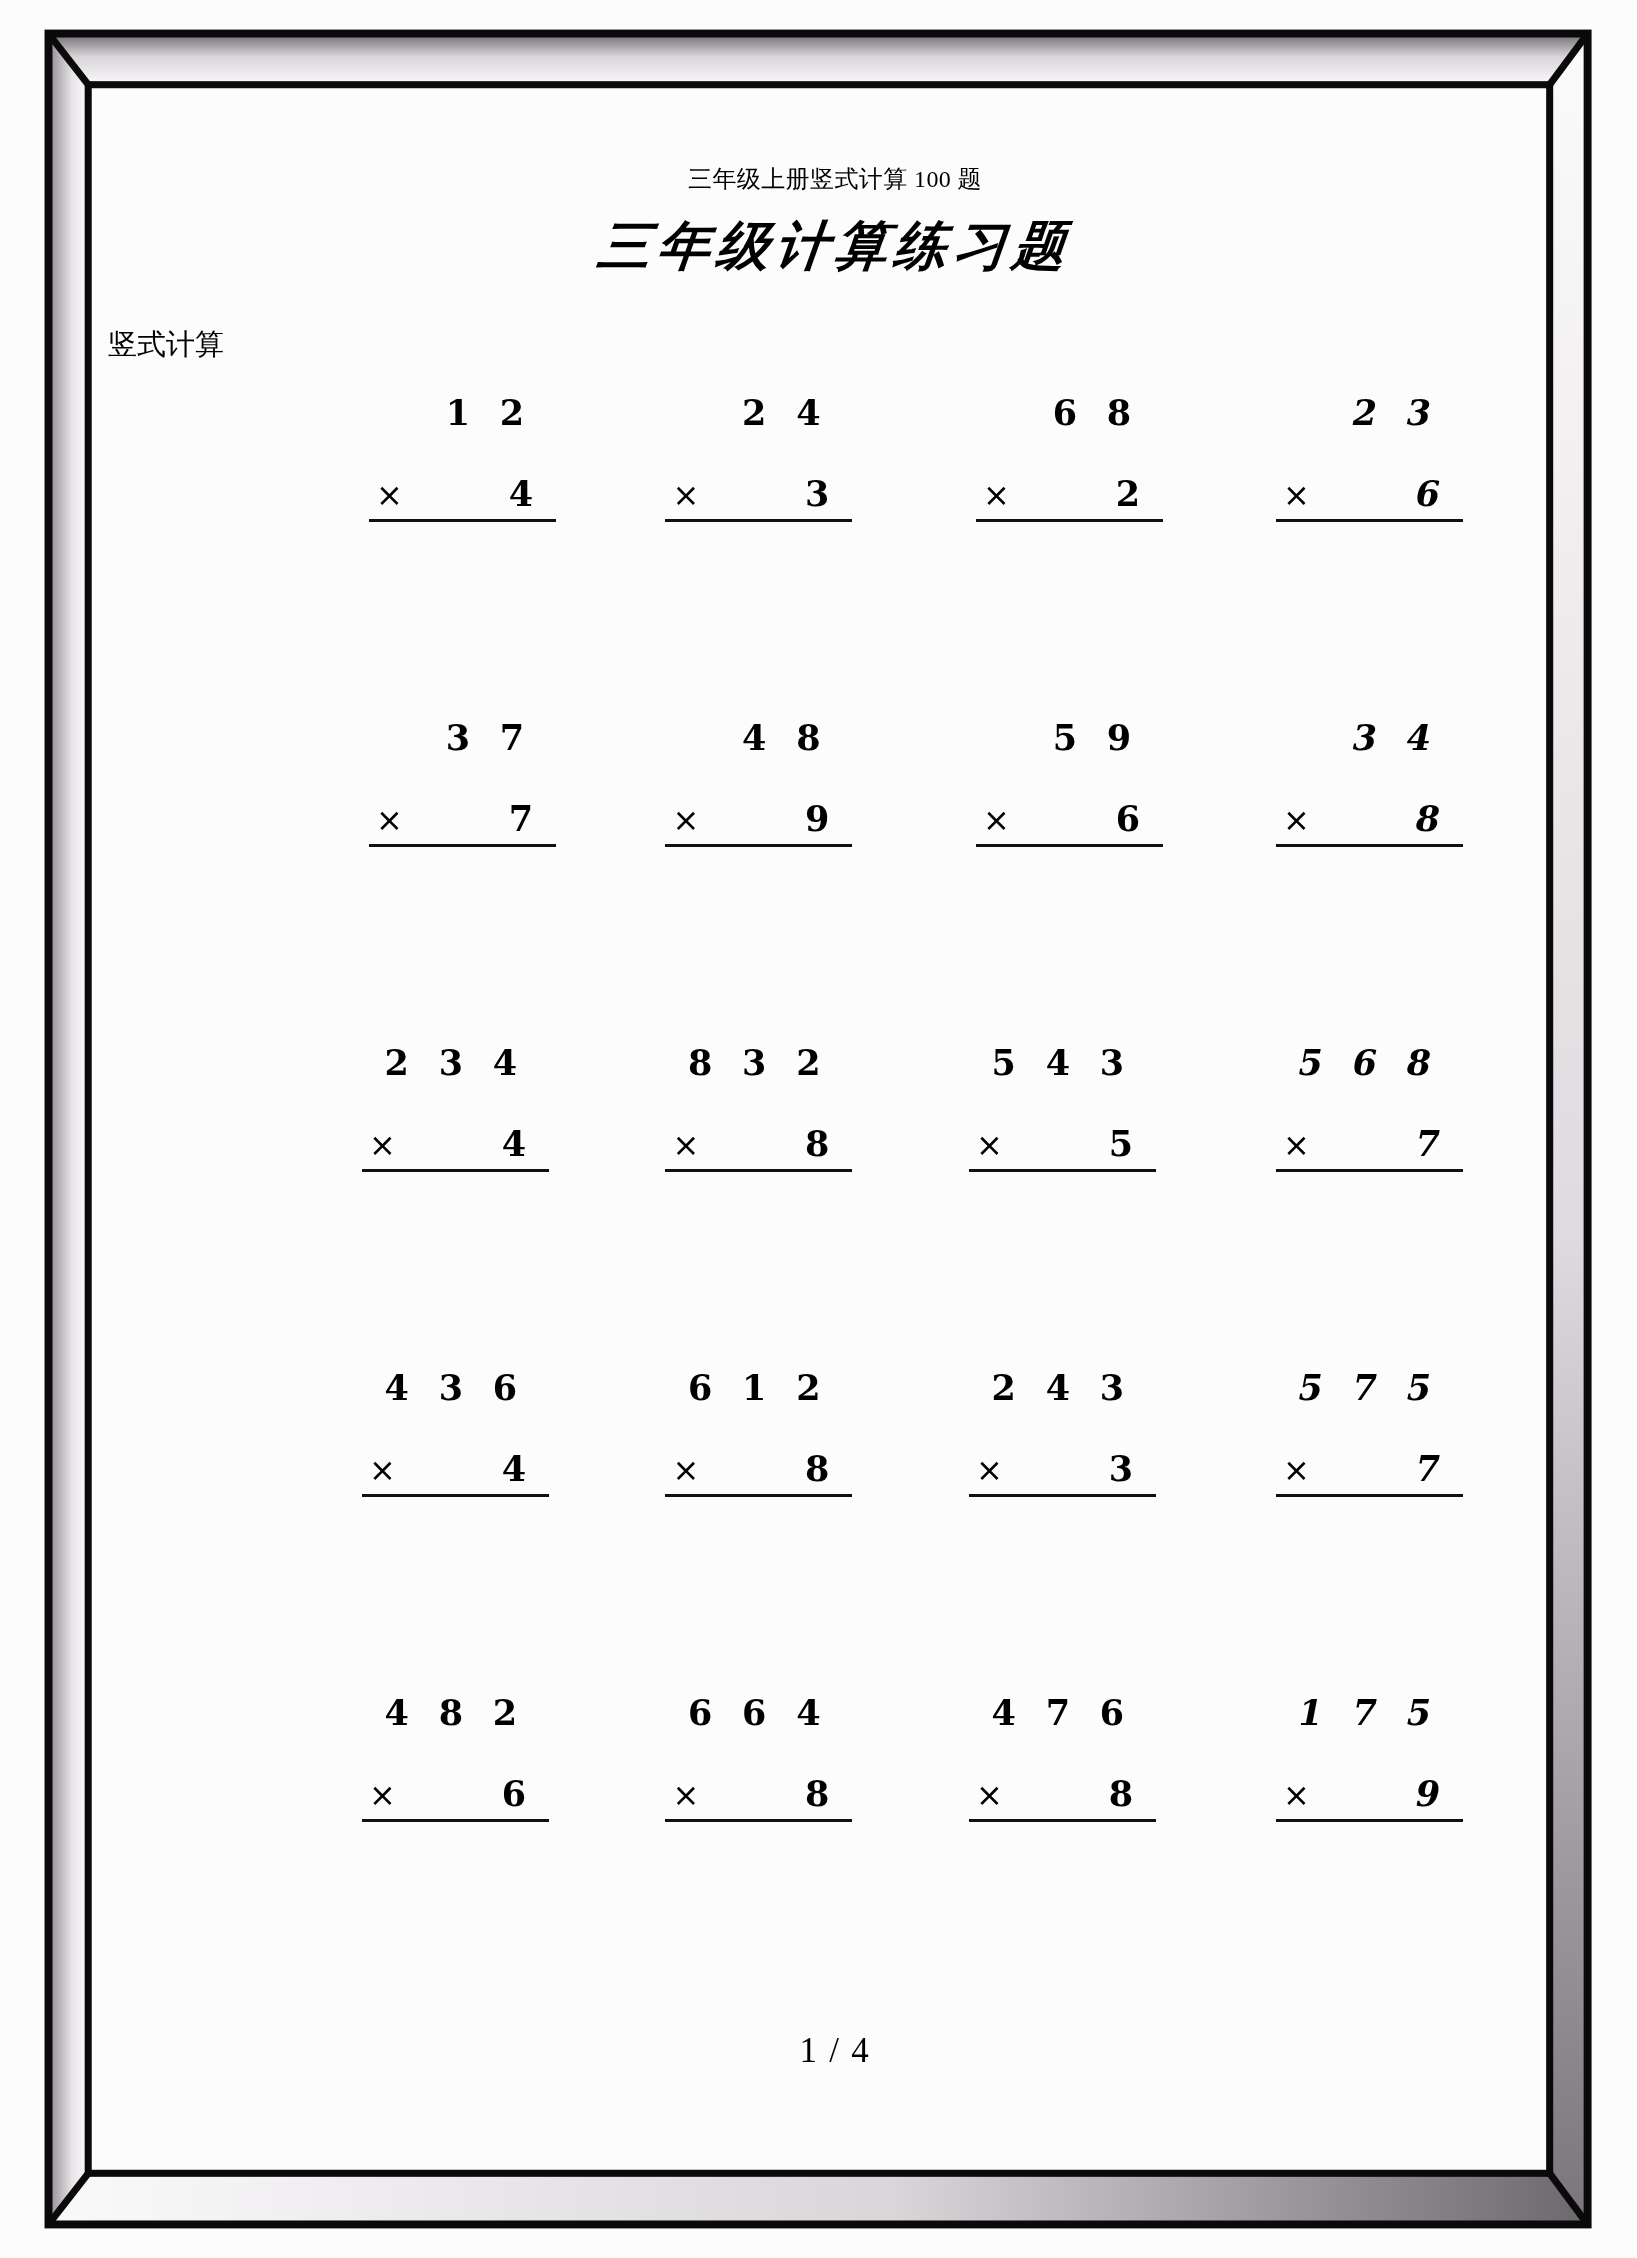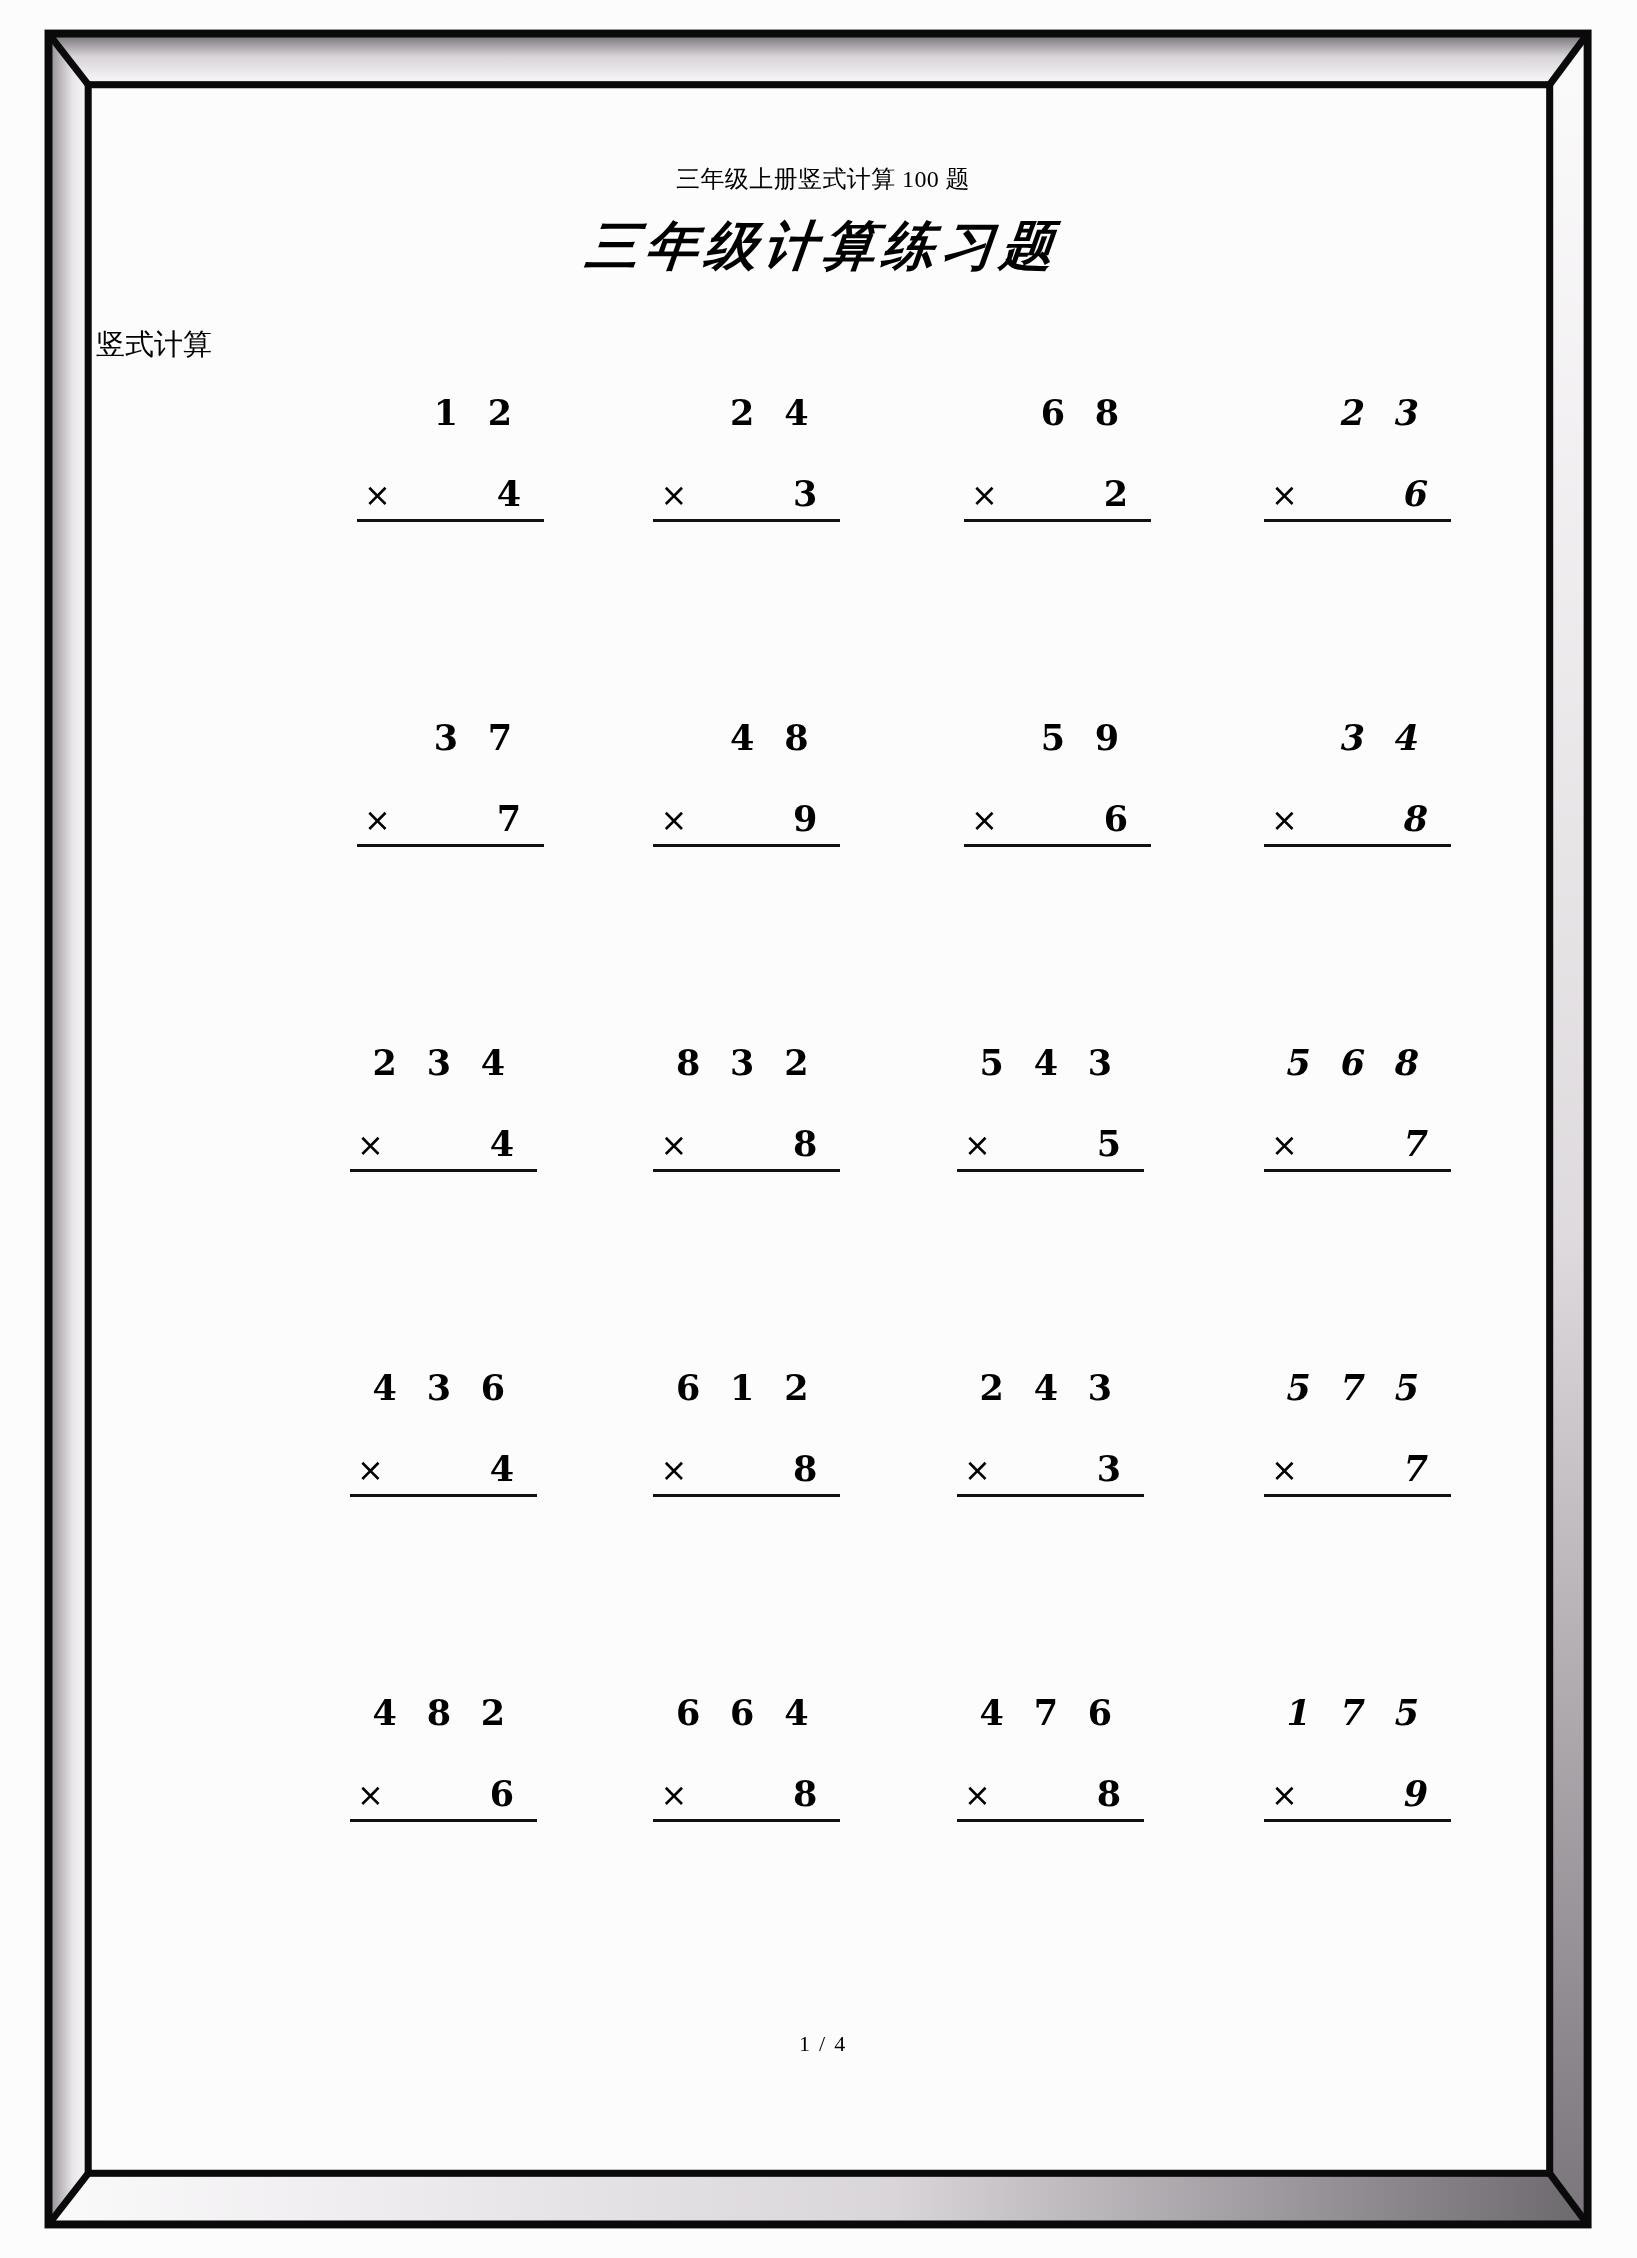--- a/index.html
+++ b/index.html
@@ -24,21 +24,21 @@
     left: 0; top: 0;
     width: 1637px;
     height: 2258px;
     pointer-events: none;
   }
   .frame svg { display: block; }
 
   
   .sheet {
     position: absolute;
-    left: 96px;
+    left: 108px;
     top: 85px;
     width: 1454px;
     height: 2089px;
   }
 
   .doc-header {
     text-align: center;
     font-size: 24px;
     line-height: 1.3;
     letter-spacing: 0.4px;
@@ -145,21 +145,21 @@
   .prow.r3 .prob:nth-child(3) .prob-inner,
   .prow.r4 .prob:nth-child(3) .prob-inner,
   .prow.r5 .prob:nth-child(3) .prob-inner { left: 32px; }
 
   .footer {
     position: absolute;
     left: 0;
     top: 1946px;
     width: 1454px;
     text-align: center;
-    font-size: 22px;
+    font-size: 35px;
     letter-spacing: 1.8px;
   }
 </style>
 </head>
 <body>
 
 <div class="page">
 
   <div class="frame">
     <svg width="1637" height="2258" viewBox="0 0 1856 2560" xmlns="http://www.w3.org/2000/svg">

